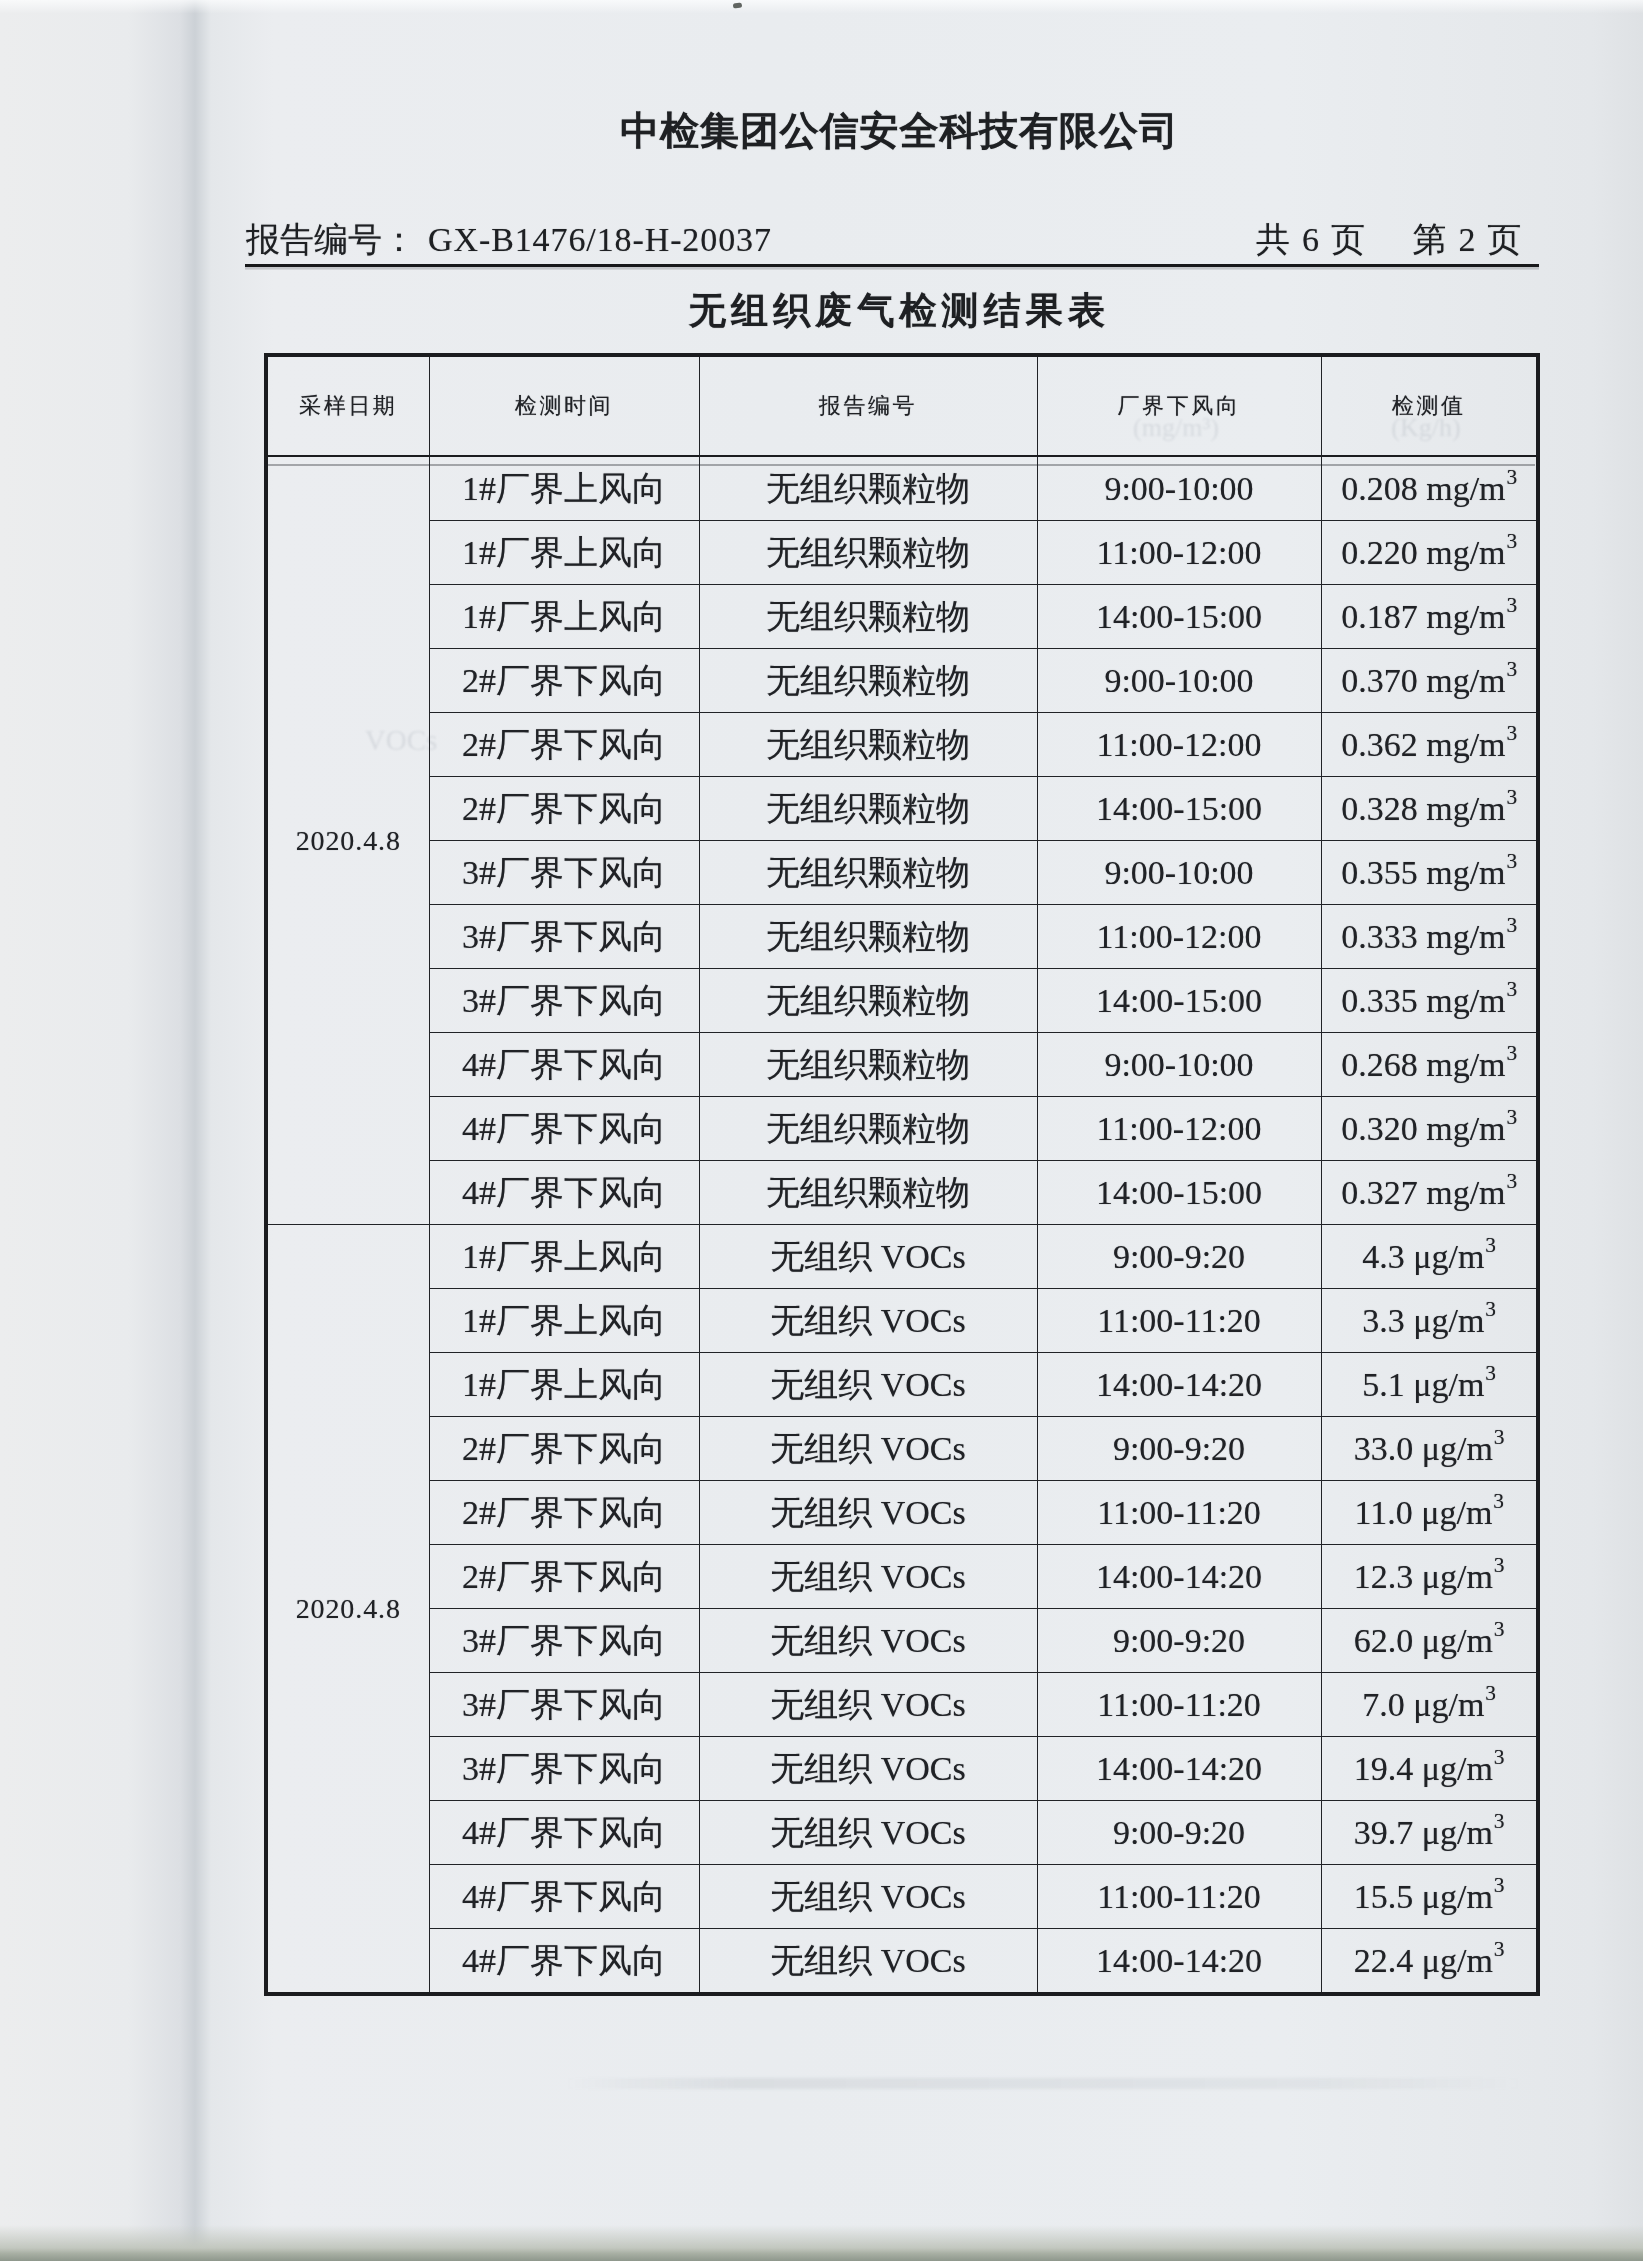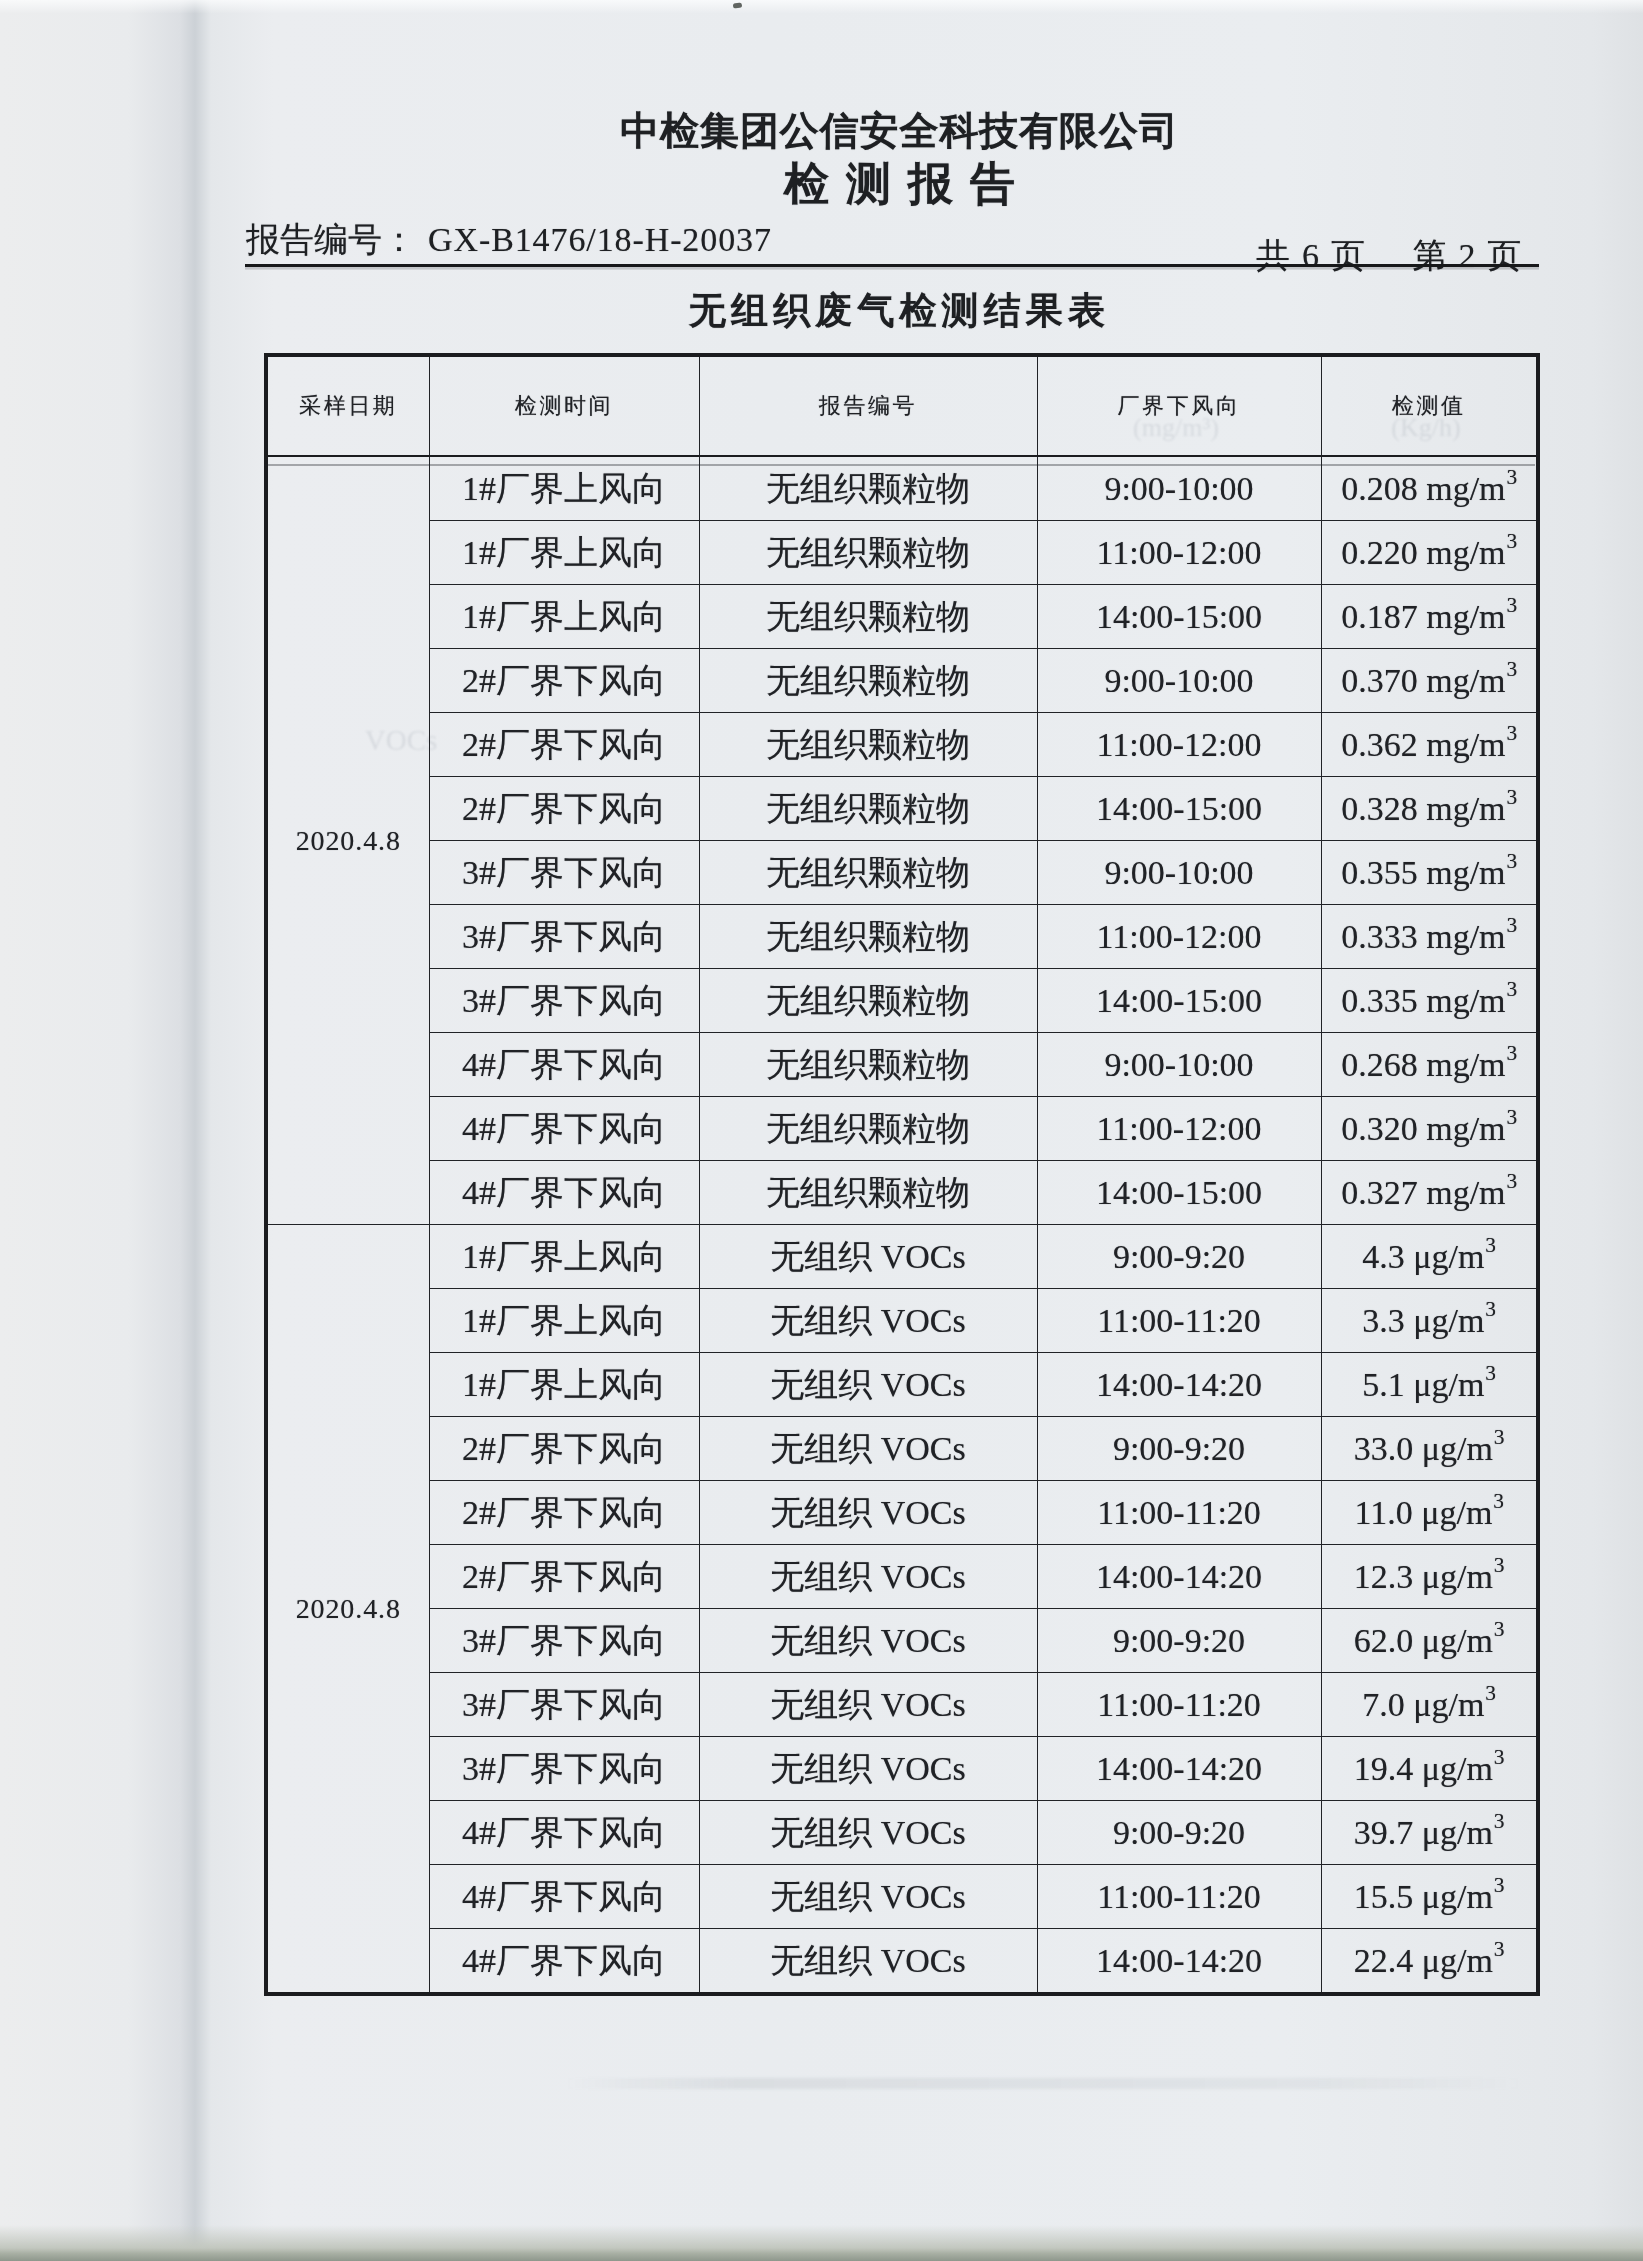--- a/index.html
+++ b/index.html
@@ -27,21 +27,21 @@
   .content-center{position:absolute;left:264px;width:1271px;text-align:center;color:#1e2023;}
   .company{top:104px;font-size:39px;font-weight:bold;letter-spacing:0.9px;
     text-shadow:0 0 0.9px rgba(30,32,36,.55);}
   .report-title{top:154px;font-size:45px;font-weight:bold;letter-spacing:17px;text-indent:17px;
     text-shadow:0 0 0.9px rgba(30,32,36,.6);}
   .report-line{
     position:absolute;left:246px;top:217px;width:1277px;font-size:34px;color:#1e2023;
     text-shadow:0 0 0.9px rgba(30,32,36,.5);white-space:nowrap;
   }
   .report-no{margin-left:12px;letter-spacing:0.9px;}
-  .page-info{position:absolute;right:0;top:16px;letter-spacing:1.7px;text-align:center;}
+  .page-info{position:absolute;right:0;top:0;letter-spacing:1.7px;text-align:center;}
   .header-rule{
     position:absolute;left:245px;top:264px;width:1294px;height:3.4px;background:#17181a;
     box-shadow:0 2.6px 0 rgba(23,24,26,.18);
   }
   .table-title{top:286px;font-size:37px;font-weight:bold;letter-spacing:5.1px;
     text-shadow:0 0 0.9px rgba(30,32,36,.55);}
   
   table.results{
     position:absolute;left:264px;top:353px;width:1271px;
     border-collapse:collapse;table-layout:fixed;
@@ -82,21 +82,20 @@
 
   <div class="ghost-layer">
       <span class="ghost" style="left: 1176px; top: 413px; font-size: 26px;">(mg/m³)</span>
       <span class="ghost" style="left: 1426px; top: 413px; font-size: 26px;">(Kg/h)</span>
       <span class="ghost" style="left: 401px; top: 724px; font-size: 29px;">VOCs</span>
     </div>
   <div class="smudge"></div>
 
   <div class="content-center company">中检集团公信安全科技有限公司</div>
 
-  <div class="content-center report-title">检测报告</div>
 
   <div class="report-line">
     <span>报告编号：</span><span class="report-no">GX-B1476/18-H-20037</span>
     <span class="page-info">共 6 页　 第 2 页</span>
   </div>
 
   <div class="header-rule"></div>
 
   <div class="content-center table-title">无组织废气检测结果表</div>
 

